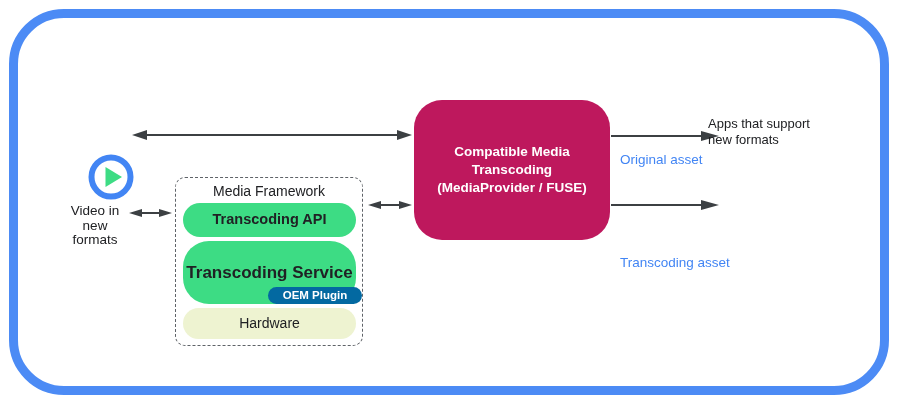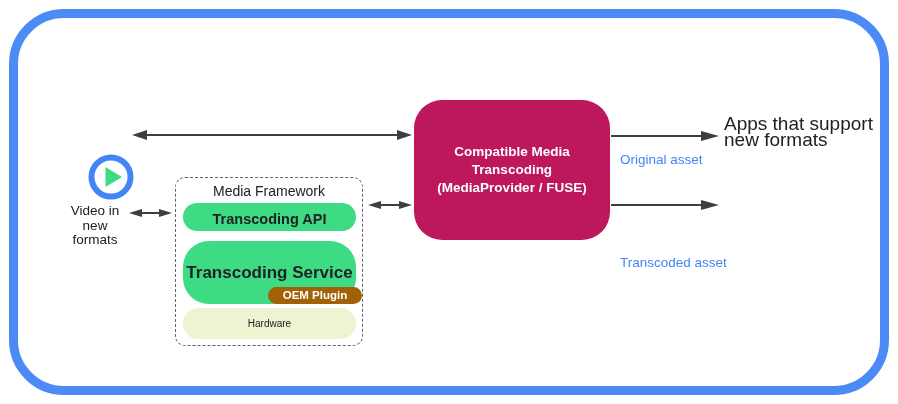--- a/index.html
+++ b/index.html
@@ -65,21 +65,21 @@
     font-size: 14px;
   }
   .layer {
     position: absolute;
     left: 7px;
     width: 173px;
     box-sizing: border-box;
     text-align: center;
   }
   .layer-api {
-    top: 25px; height: 28px;
+    top: 25px; height: 34px;
     background: #3ddc84;
     border-radius: 17px;
     font-weight: bold;
     font-size: 14.5px;
     line-height: 33px;
   }
   .layer-service {
     top: 63px; height: 63px;
     background: #3ddc84;
     border-radius: 26px;
@@ -89,33 +89,33 @@
     left: 0; top: 22px;
     width: 100%;
     text-align: center;
     font-weight: bold;
     font-size: 17px;
   }
   .oem-pill {
     position: absolute;
     right: -6px; bottom: 0px;
     width: 94px; height: 17px;
-    background: #a16207;
+    background: #0369a1;
     border-radius: 9px;
     color: #ffffff;
     font-weight: bold;
     font-size: 11.5px;
     line-height: 17px;
     text-align: center;
   }
   .layer-hardware {
     top: 130px; height: 31px;
     background: #eef3d1;
     border-radius: 16px;
-    font-size: 10px;
+    font-size: 14px;
     line-height: 31px;
   }
   
   .transcoder-box {
     position: absolute;
     left: 414px; top: 100px;
     width: 196px; height: 140px;
     background: #be185d;
     border-radius: 28px;
     display: flex;
@@ -134,22 +134,22 @@
     color: #4285f4;
     font-size: 13.5px;
     white-space: nowrap;
     margin-top: 40px;
   }
   .asset-original { left: 620px; top: 112px; }
   .asset-transcoded { left: 620px; top: 215px; }
   
   .target-label {
     position: absolute;
-    left: 724px;
-    font-size: 19px;
+    left: 708px;
+    font-size: 13px;
     line-height: 15.5px;
     white-space: pre-line;
   }
   .target-1 { top: 116px; }
   .target-2 { top: 186px; }
 </style>
 </head>
 <body>
 
 <div class="canvas">
@@ -206,18 +206,18 @@
       <div class="oem-pill">OEM Plugin</div>
     </div>
     <div class="layer layer-hardware">Hardware</div>
   </div>
 
   <div class="transcoder-box">Compatible Media
 Transcoding
 (MediaProvider / FUSE)</div>
 
   <div class="asset-label asset-original">Original asset</div>
-  <div class="asset-label asset-transcoded">Transcoded asset</div>
+  <div class="asset-label asset-transcoded">Transcoding asset</div>
 
   <div class="target-label target-1">Apps that support
 new formats</div>
 
 </div>
 
 </body></html>

